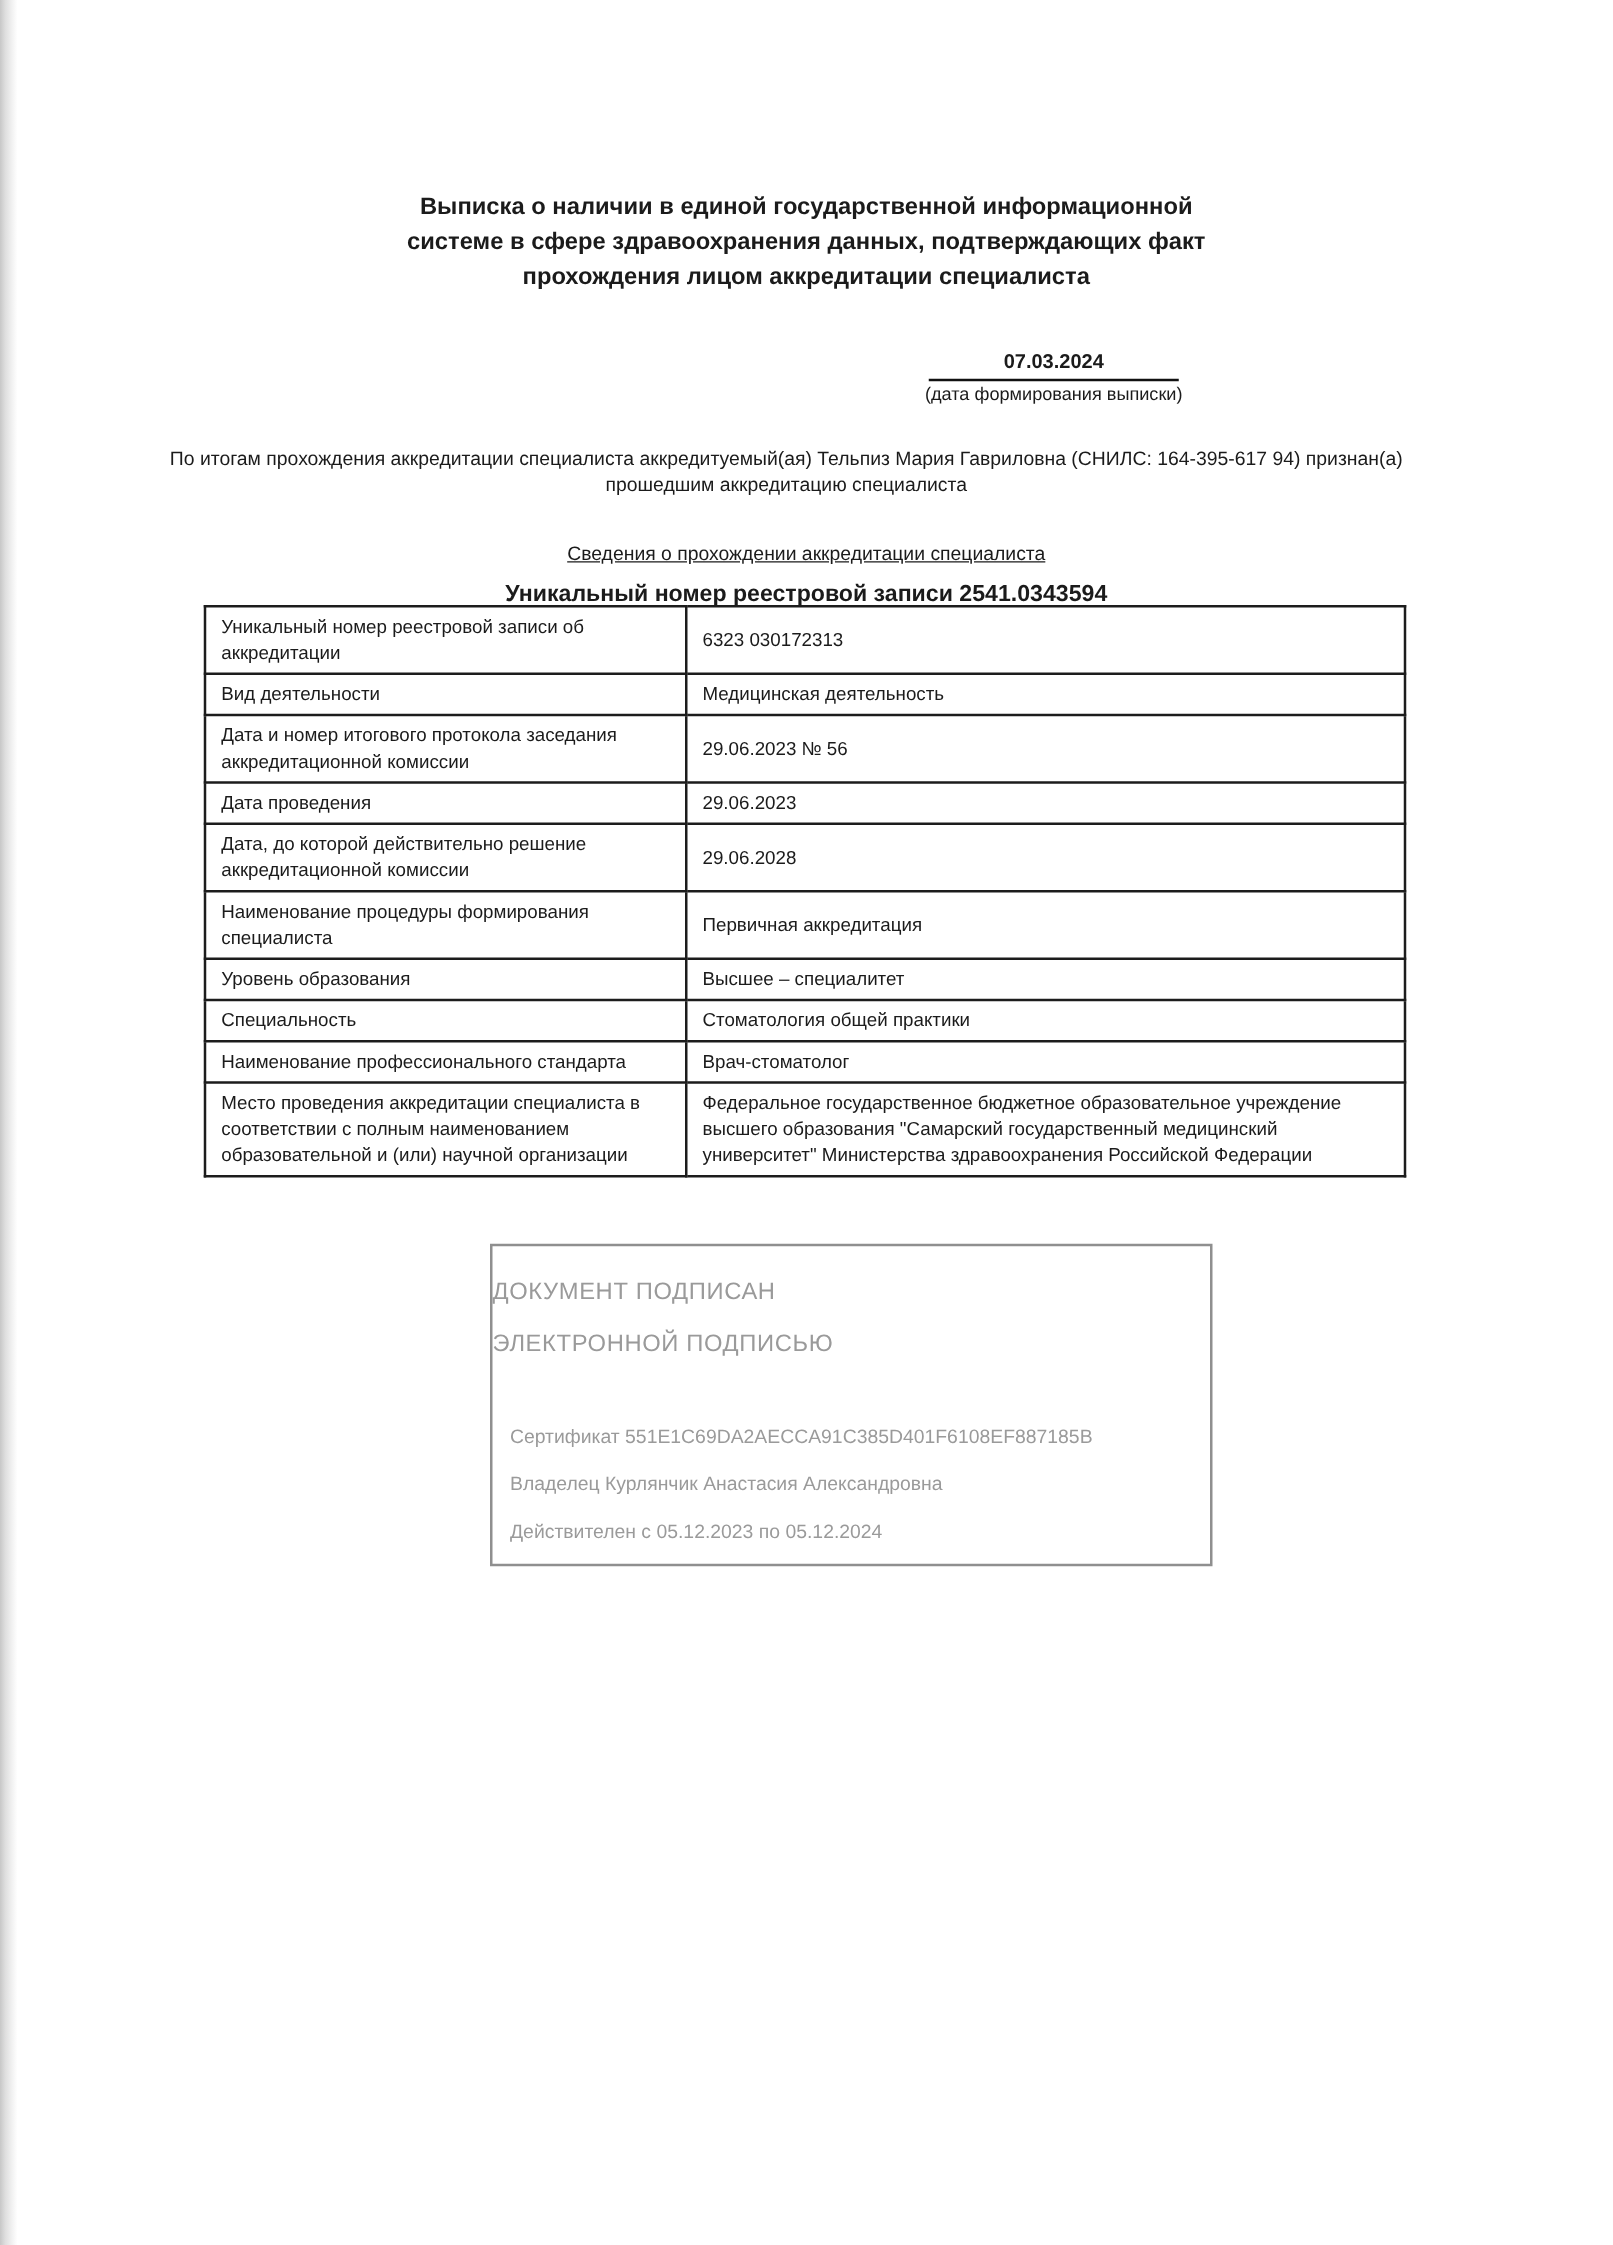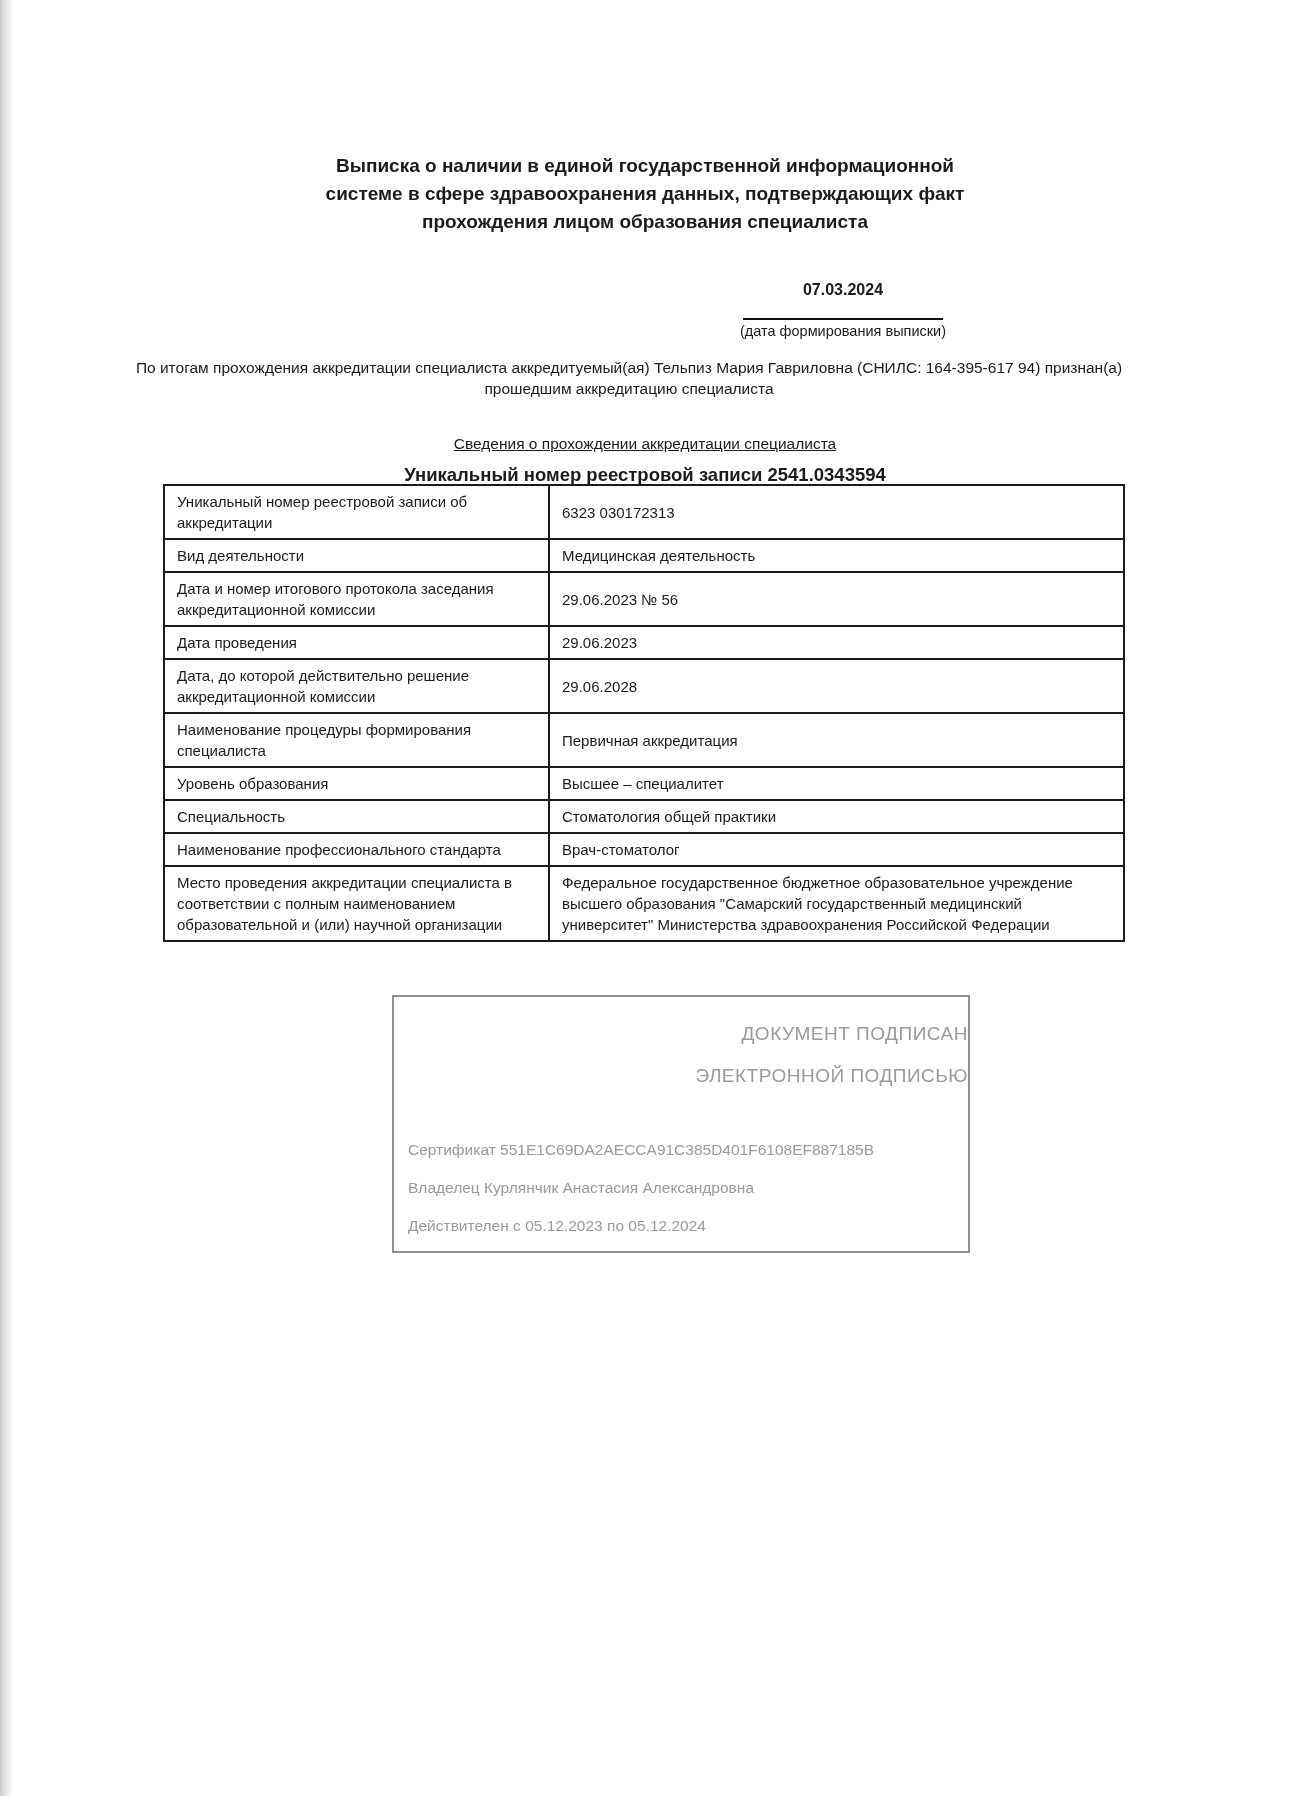--- a/index.html
+++ b/index.html
@@ -35,21 +35,21 @@
     position: absolute;
     top: 281px; left: 723px;
     width: 240px;
     text-align: center;
   }
   .date-value {
     display: inline-block;
     width: 200px;
     font-size: 16px;
     font-weight: bold;
-    padding-bottom: 19px;
+    padding-bottom: 4px;
     border-bottom: 2px solid #111111;
   }
   .date-caption {
     width: 240px;
     font-size: 14.5px;
     margin-top: 3px;
     white-space: nowrap;
   }
   .intro-paragraph {
     position: absolute;
@@ -95,21 +95,21 @@
     left: 392px; top: 995px;
     width: 578px; height: 258px;
     border: 2px solid #8f8f8f;
     box-sizing: border-box;
     color: #9a9a9a;
   }
   .signature-title {
     position: absolute;
     top: 16px; left: 0;
     width: 100%;
-    text-align: right;
+    text-align: left;
     font-size: 19px;
     line-height: 42px;
     letter-spacing: 0.5px;
   }
   .sig-line {
     position: absolute;
     left: 14px;
     font-size: 15.5px;
     white-space: nowrap;
   }
@@ -120,21 +120,21 @@
 </head>
 <body>
 
 <div class="page">
 
   <div class="edge-shadow"></div>
 
   <div class="doc-title">
     <div>Выписка о наличии в единой государственной информационной</div>
     <div>системе в сфере здравоохранения данных, подтверждающих факт</div>
-    <div>прохождения лицом образования специалиста</div>
+    <div>прохождения лицом аккредитации специалиста</div>
   </div>
 
   <div class="date-block">
     <span class="date-value">07.03.2024</span>
     <div class="date-caption">(дата формирования выписки)</div>
   </div>
 
   <div class="intro-paragraph">По итогам прохождения аккредитации специалиста аккредитуемый(ая) Тельпиз Мария Гавриловна (СНИЛС: 164-395-617 94) признан(а) прошедшим аккредитацию специалиста</div>
 
   <div class="section-heading">Сведения о прохождении аккредитации специалиста</div>

